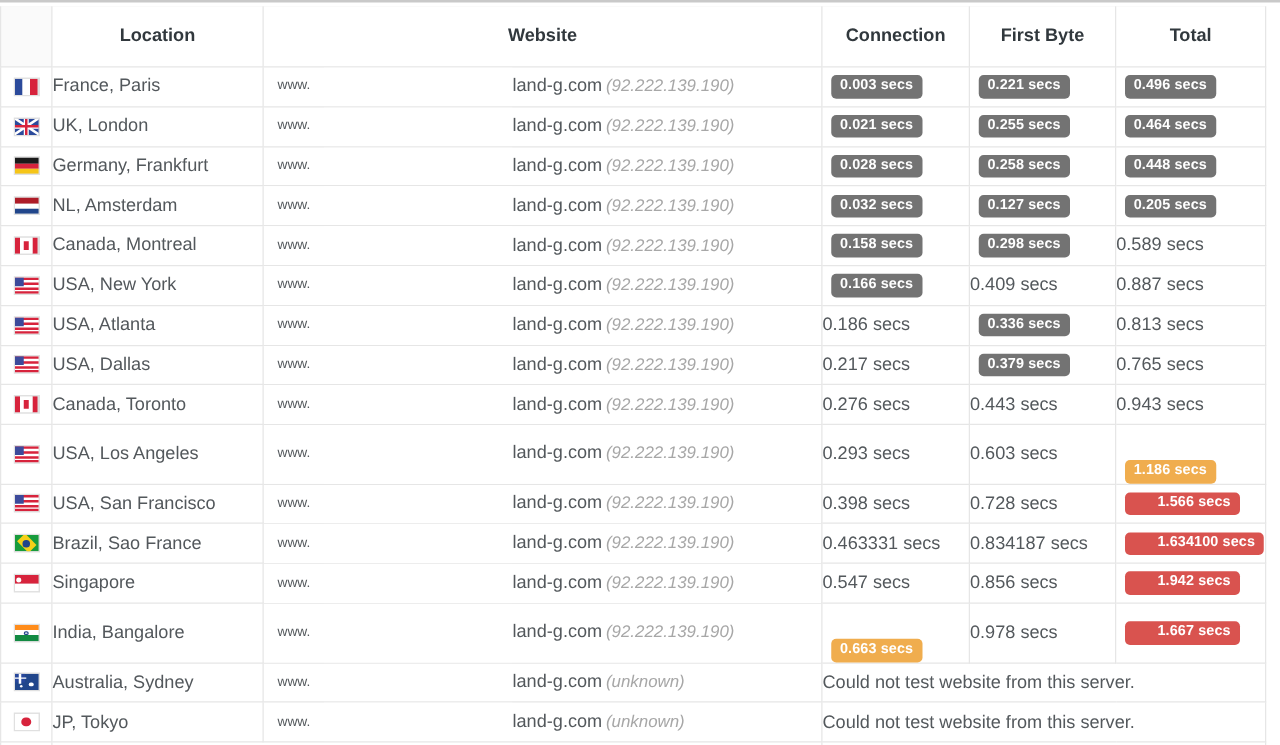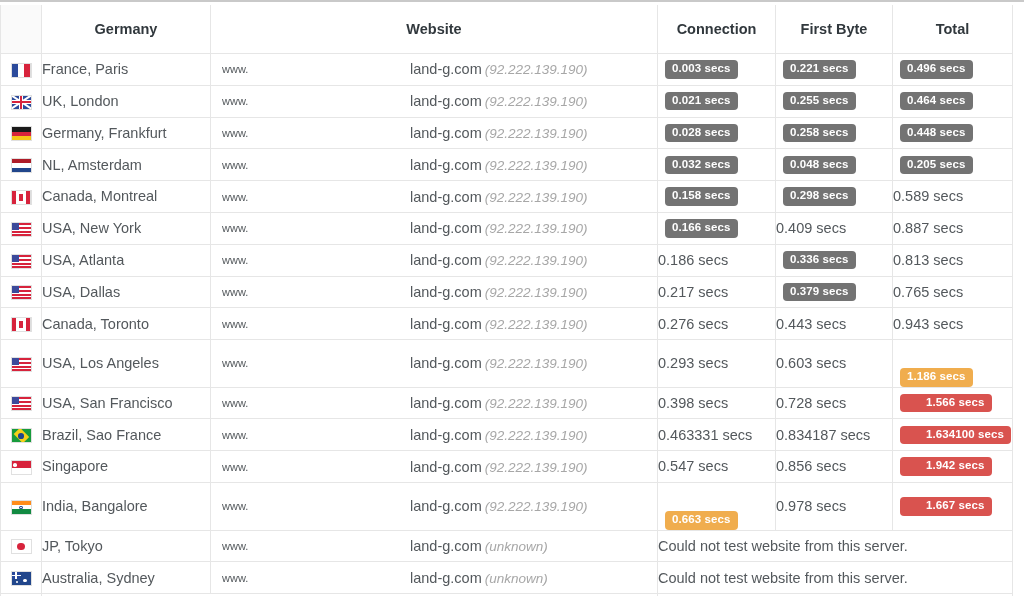--- a/index.html
+++ b/index.html
@@ -271,21 +271,21 @@
       <col class="col-flag">
       <col class="col-location">
       <col class="col-website">
       <col class="col-conn">
       <col class="col-fb">
       <col class="col-total">
     </colgroup>
     <thead>
       <tr>
         <th class="col-flag"></th>
-        <th class="col-location">Germany</th>
+        <th class="col-location">Location</th>
         <th class="col-website">Website</th>
         <th class="col-conn">Connection</th>
         <th class="col-fb">First Byte</th>
         <th class="col-total">Total</th>
       </tr>
     </thead>
     <tbody id="table-body">
         <tr>
           <td class="cell-flag"><span class="flag flag-fr"><i class="a"></i><i class="b"></i><i class="c"></i></span></td>
           <td class="cell-location">France, Paris</td>
@@ -332,21 +332,21 @@
           <td class="cell-flag"><span class="flag flag-nl"><i class="a"></i><i class="b"></i><i class="c"></i></span></td>
           <td class="cell-location">NL, Amsterdam</td>
           <td class="cell-website">
             <span class="website-inner">
               <span class="w-prefix">www.</span>
               <span class="w-redact"></span>
               <span class="w-suffix"><span>land-g.com</span><span class="w-ip">(92.222.139.190)</span></span>
             </span>
           </td>
           <td class="cell-time has-badge"><span class="badge badge-green">0.032 secs</span></td>
-          <td class="cell-time has-badge"><span class="badge badge-green">0.048 secs</span></td>
+          <td class="cell-time has-badge"><span class="badge badge-green">0.127 secs</span></td>
           <td class="cell-time has-badge"><span class="badge badge-green">0.205 secs</span></td>
         </tr>
         <tr>
           <td class="cell-flag"><span class="flag flag-ca"><i class="l"></i><i class="r"></i><i class="m"></i><i class="leaf"></i></span></td>
           <td class="cell-location">Canada, Montreal</td>
           <td class="cell-website">
             <span class="website-inner">
               <span class="w-prefix">www.</span>
               <span class="w-redact"></span>
               <span class="w-suffix"><span>land-g.com</span><span class="w-ip">(92.222.139.190)</span></span>
@@ -476,34 +476,34 @@
               <span class="w-prefix">www.</span>
               <span class="w-redact"></span>
               <span class="w-suffix"><span>land-g.com</span><span class="w-ip">(92.222.139.190)</span></span>
             </span>
           </td>
           <td class="cell-time has-badge"><span class="badge badge-orange">0.663 secs</span></td>
           <td class="cell-time">0.978 secs</td>
           <td class="cell-time has-badge"><span class="badge badge-red">1.667 secs</span></td>
         </tr>
         <tr>
+          <td class="cell-flag"><span class="flag flag-au"><i class="bg"></i><i class="c1"></i><i class="x1"></i><i class="x2"></i><i class="st"></i><i class="s2"></i></span></td>
+          <td class="cell-location">Australia, Sydney</td>
+          <td class="cell-website">
+            <span class="website-inner">
+              <span class="w-prefix">www.</span>
+              <span class="w-redact"></span>
+              <span class="w-suffix"><span>land-g.com</span><span class="w-ip">(unknown)</span></span>
+            </span>
+          </td>
+          <td class="cell-error" colspan="3">Could not test website from this server.</td>
+        </tr>
+        <tr>
           <td class="cell-flag"><span class="flag flag-jp"><i class="bg"></i><i class="d"></i></span></td>
           <td class="cell-location">JP, Tokyo</td>
-          <td class="cell-website">
-            <span class="website-inner">
-              <span class="w-prefix">www.</span>
-              <span class="w-redact"></span>
-              <span class="w-suffix"><span>land-g.com</span><span class="w-ip">(unknown)</span></span>
-            </span>
-          </td>
-          <td class="cell-error" colspan="3">Could not test website from this server.</td>
-        </tr>
-        <tr>
-          <td class="cell-flag"><span class="flag flag-au"><i class="bg"></i><i class="c1"></i><i class="x1"></i><i class="x2"></i><i class="st"></i><i class="s2"></i></span></td>
-          <td class="cell-location">Australia, Sydney</td>
           <td class="cell-website">
             <span class="website-inner">
               <span class="w-prefix">www.</span>
               <span class="w-redact"></span>
               <span class="w-suffix"><span>land-g.com</span><span class="w-ip">(unknown)</span></span>
             </span>
           </td>
           <td class="cell-error" colspan="3">Could not test website from this server.</td>
         </tr>
       </tbody>

